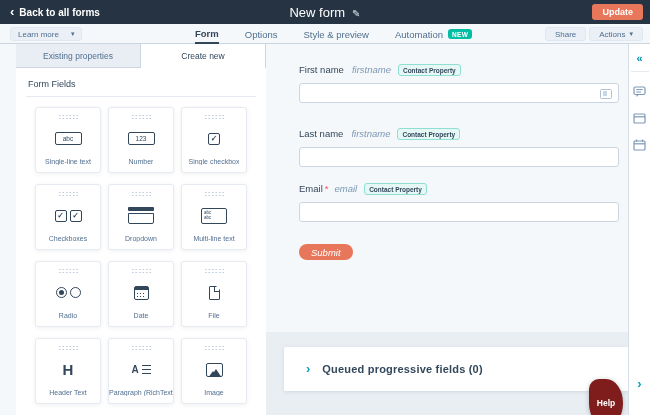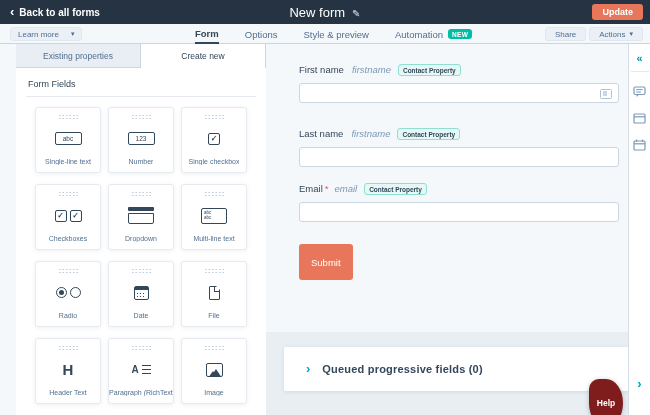--- a/index.html
+++ b/index.html
@@ -99,22 +99,22 @@
   .req { font-size:9.5px; color:#f2545b; margin-left:2px; }
   .f-internal { font-size:9.5px; font-style:italic; color:#7c98b6; margin-left:6px; }
   .cp-badge { font-size:6.5px; font-weight:bold; color:#33475b; background:#e5f8f5;
         border:1px solid #8fdfd3; border-radius:3px; padding:1.5px 4px; margin-left:7px; }
   .f-input { height:20px; background:#ffffff; border:1px solid #cbd6e2; border-radius:3px;
         position:relative; cursor:text; }
   .token-icon { position:absolute; right:6px; top:4.5px; width:12px; height:10px;
         border:1px solid #b0c1d4; border-radius:1.5px; }
   .token-icon::after { content:""; position:absolute; left:1.5px; top:1.5px; width:4px; height:5px;
         background:#c9d6e3; }
-  .submit-btn { position:absolute; left:33px; top:200px; height:36px; background:#e8765a; color:#ffffff;
-        border:none; border-radius:3px; font-size:9.5px; padding:0 12px; font-family:inherit; cursor:pointer; }
+  .submit-btn { position:absolute; left:33px; top:200px; height:16px; background:#e8765a; color:#ffffff;
+        border:none; border-radius:9px; font-size:9.5px; padding:0 12px; font-family:inherit; cursor:pointer;font-style:italic; }
   .queued-card { position:absolute; left:18px; top:303px; width:350px; height:44px; background:#ffffff;
         border-radius:2px; box-shadow:0 1px 4px rgba(45,62,80,.12); display:flex; align-items:center;
         padding-left:22px; gap:12px; cursor:pointer; }
   .q-chev { color:#00a4bd; font-size:13px; font-weight:bold; line-height:12px; }
   .q-label { font-size:11px; font-weight:bold; color:#33475b; letter-spacing:.2px; }
 
   
   .right-rail { width:22px; flex:none; background:#ffffff; border-left:1px solid #d6dfe8;
         position:relative; display:flex; flex-direction:column; align-items:center; }
   .collapse-ic { color:#0091ae; font-size:11px; font-weight:bold; margin-top:8px; cursor:pointer; }

